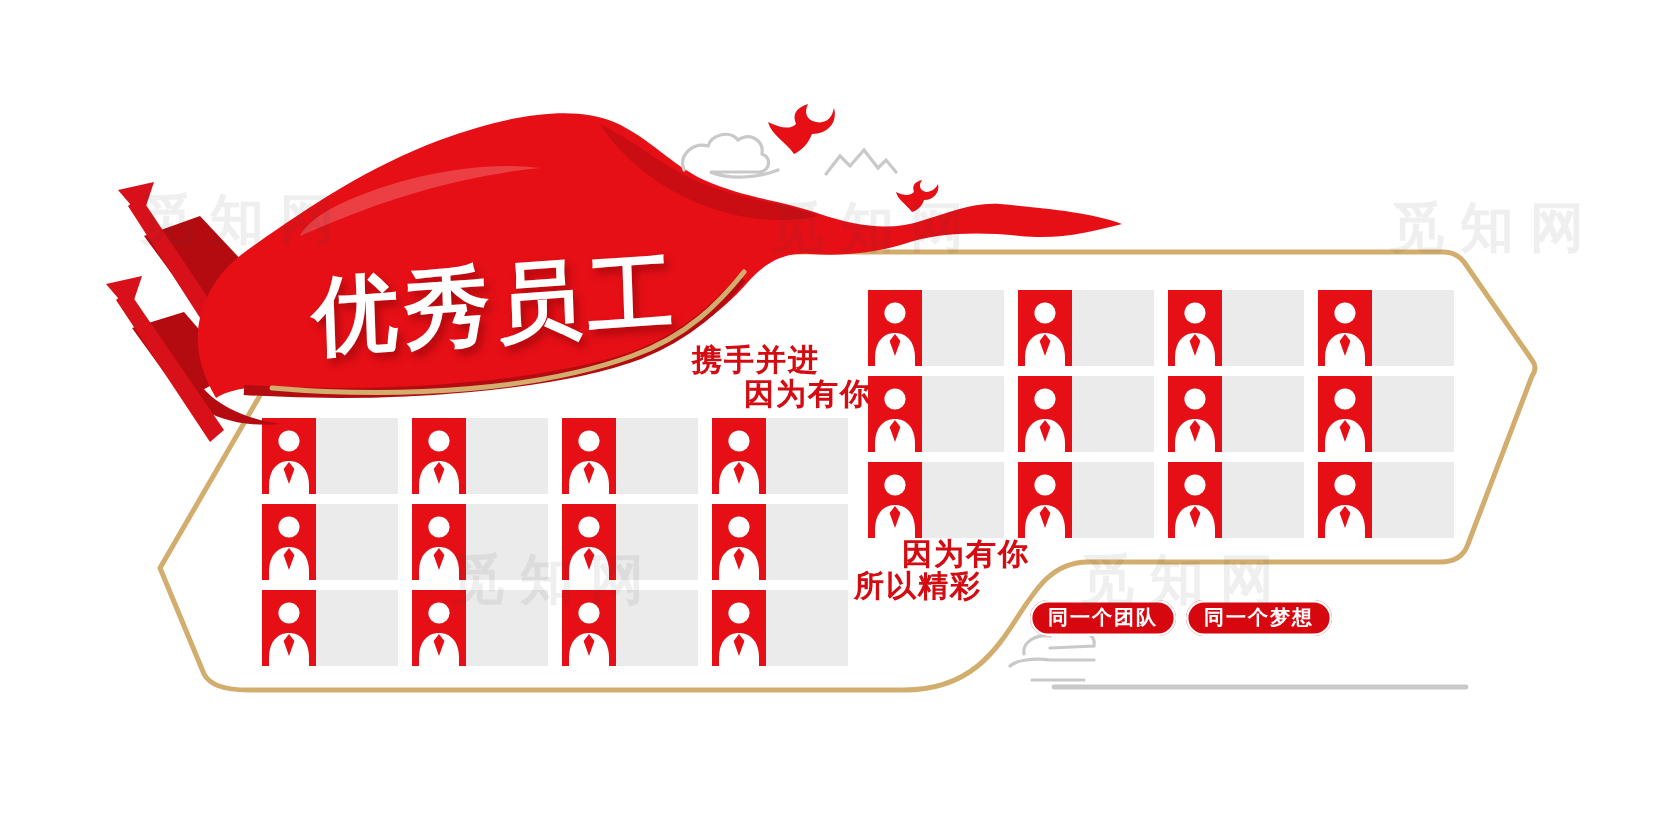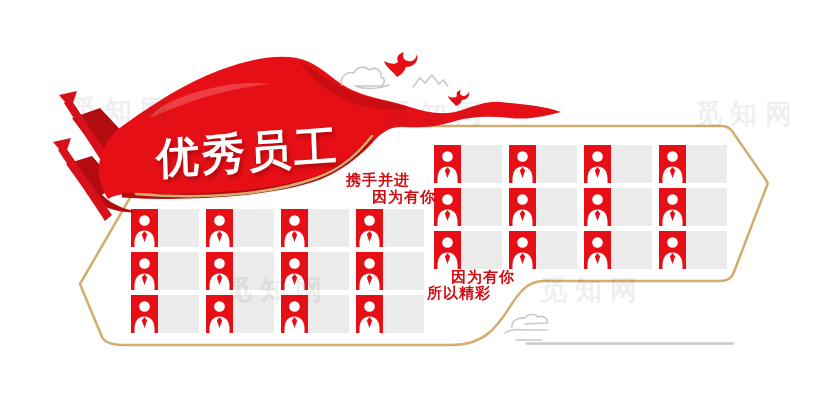--- a/index.html
+++ b/index.html
@@ -311,20 +311,24 @@
         </div>
         <div class="plate" style="background:#ebebeb"></div>
       </div>
     </div>
 
   <div class="slogan t1">携手并进</div>
   <div class="slogan t2">因为有你</div>
   <div class="slogan b1">因为有你</div>
   <div class="slogan b2">所以精彩</div>
 
+  <div class="badges">
+    <span class="badge">同一个团队</span>
+    <span class="badge">同一个梦想</span>
+  </div>
 
   <svg class="svg-front" width="840" height="420" viewBox="0 0 840 420">
 
     <g fill="#b30b10">
       <path d="M72,118 100,108 130,140 100,156 Z"></path>
       <path d="M66,164 92,156 118,186 92,200 Z"></path>
       <path d="M95,160 C90,175 95,190 108,200 C118,207 128,210 140,212 C120,214 100,208 90,195 C83,185 85,170 95,160 Z"></path>
     </g>
 
     <g fill="#d8101a">

